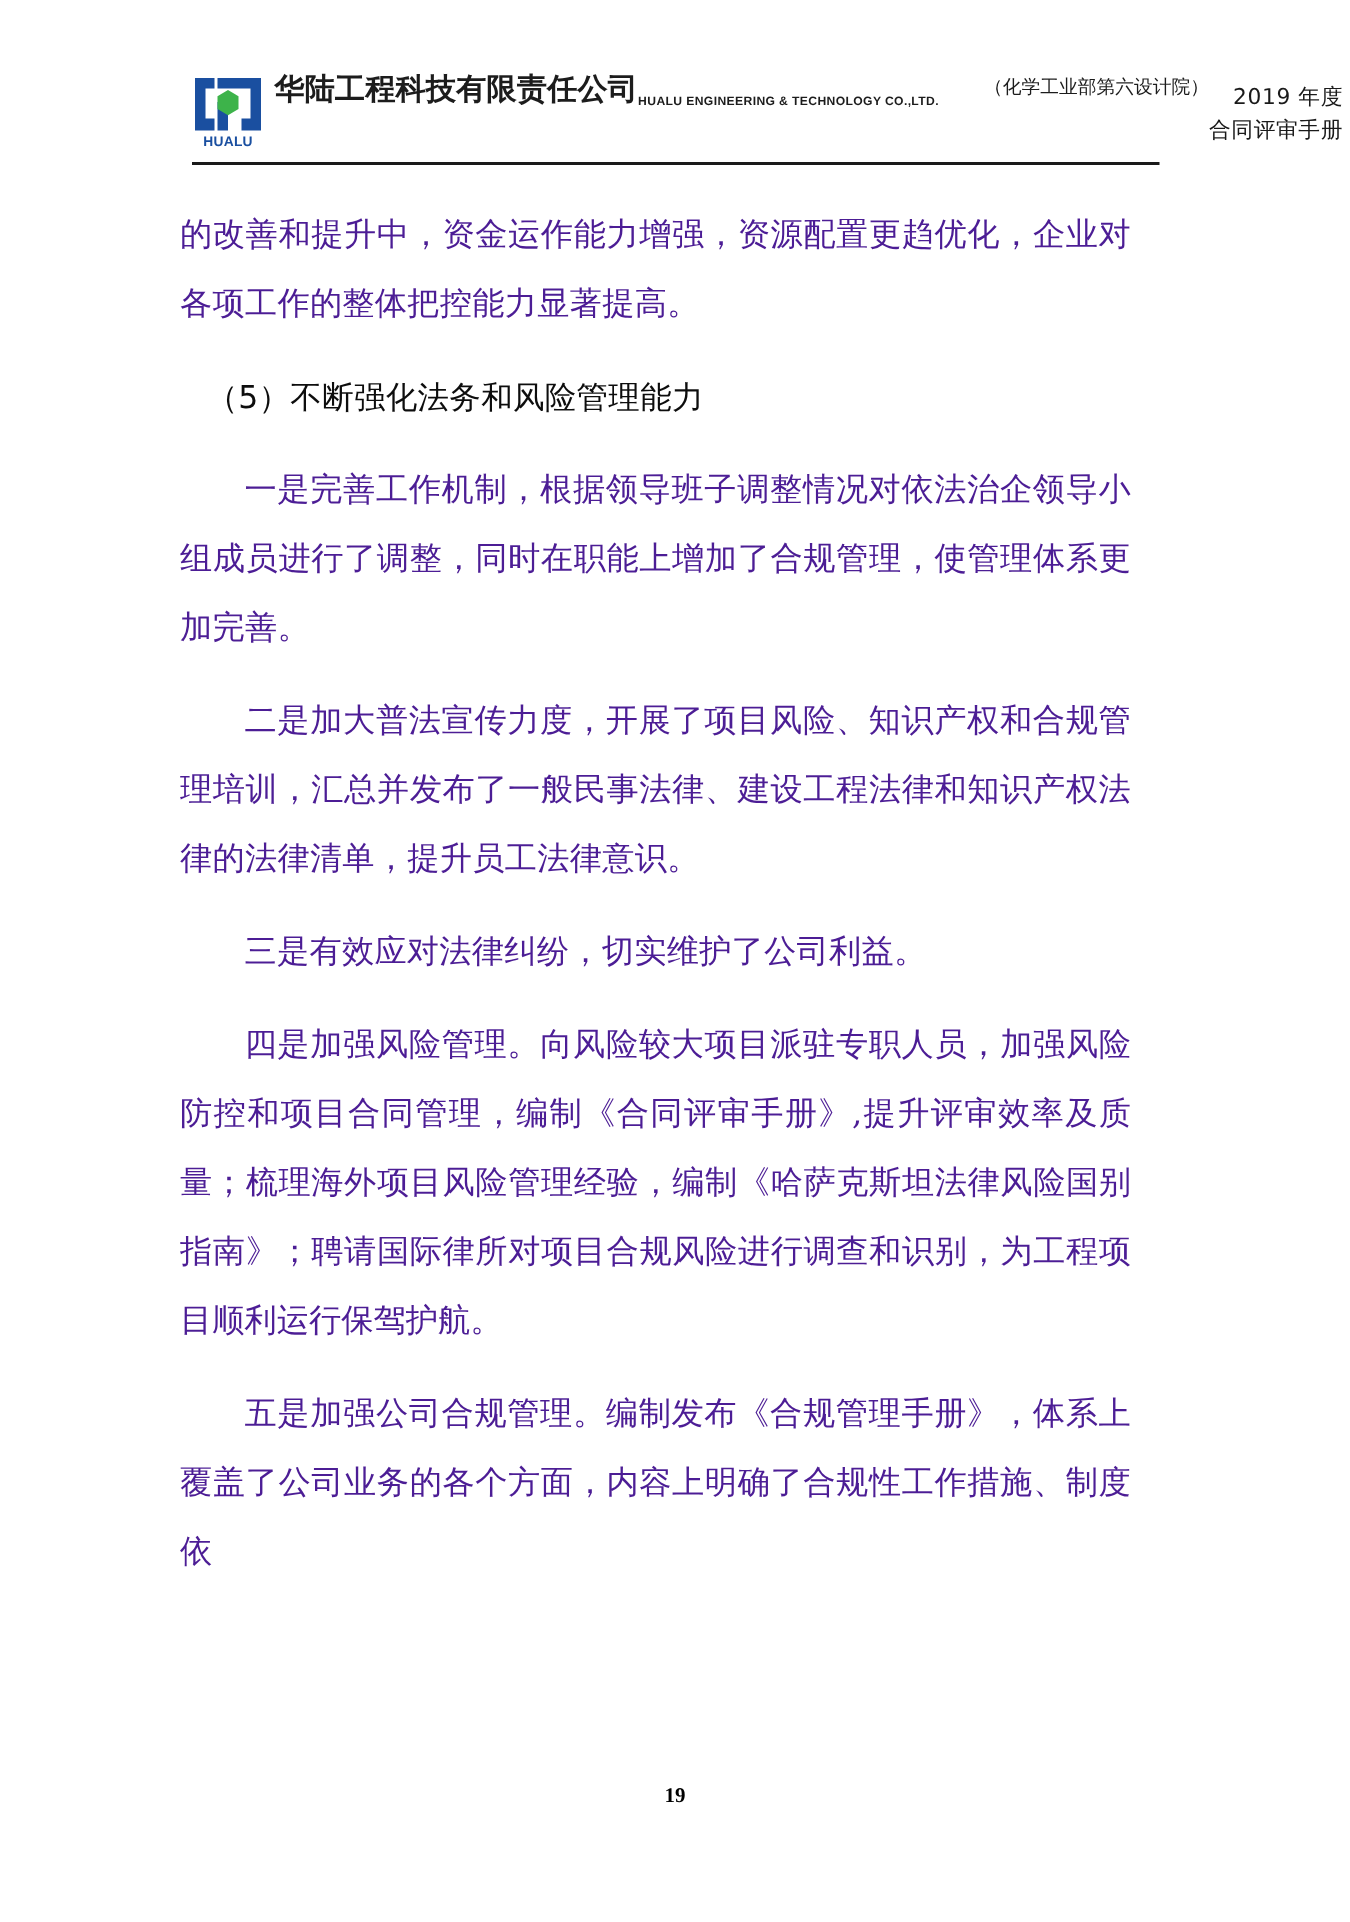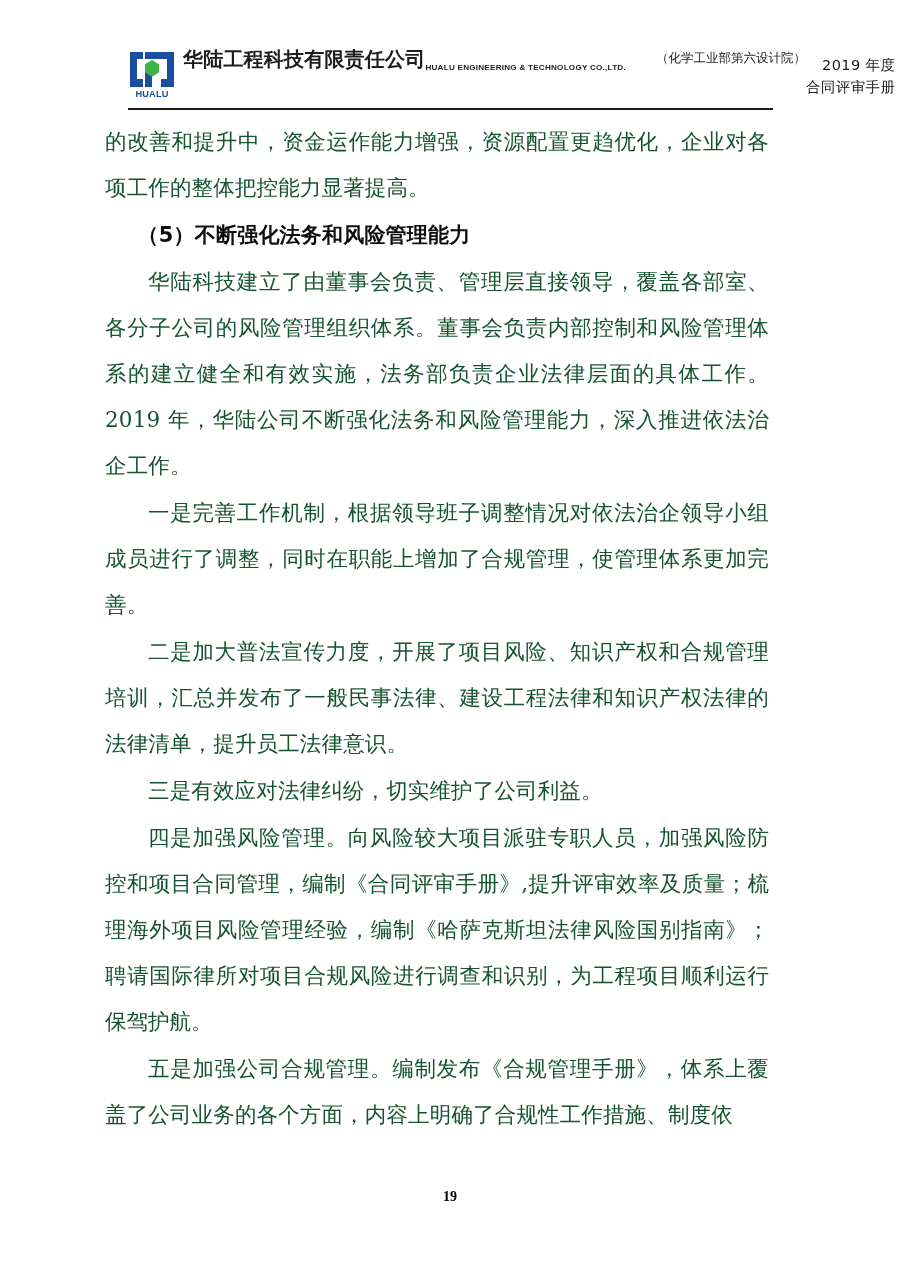--- a/index.html
+++ b/index.html
@@ -103,33 +103,33 @@
   .content {
     position: absolute;
     left: 104px;
     top: 118px;
     width: 666px;
   }
 
   .para {
     font-size: 21.5px;
     line-height: 46px;
-    color: #14532d;
+    color: #4c1d95;
     text-align: justify;
     text-justify: inter-ideograph;
     letter-spacing: 0.15px;
-    margin: 1px;
+    margin: 16px;
     white-space: pre-wrap;
   }
   .para.indent { text-indent: 2em; }
 
   .heading {
     font-family: "DejaVu Sans", "Liberation Sans", sans-serif;
     font-size: 21px;
-    font-weight: 700;
+    font-weight: 400;
     line-height: 46px;
     color: #0d0d0d;
     margin: 0;
     text-indent: 1.6em;
     letter-spacing: 0.2px;
     white-space: nowrap;
   }
 
   
   .para.tight { letter-spacing: 0px; }
@@ -185,21 +185,20 @@
     </div>
 
   </div>
 
   <div class="content">
 
     <p class="para">的改善和提升中，资金运作能力增强，资源配置更趋优化，企业对各项工作的整体把控能力显著提高。</p>
 
     <p class="heading">（5）不断强化法务和风险管理能力</p>
 
-    <p class="para indent">华陆科技建立了由董事会负责、管理层直接领导，覆盖各部室、各分子公司的风险管理组织体系。董事会负责内部控制和风险管理体系的建立健全和有效实施，法务部负责企业法律层面的具体工作。2019 年，华陆公司不断强化法务和风险管理能力，深入推进依法治企工作。</p>
 
     <p class="para indent">一是完善工作机制，根据领导班子调整情况对依法治企领导小组成员进行了调整，同时在职能上增加了合规管理，使管理体系更加完善。</p>
 
     <p class="para indent">二是加大普法宣传力度，开展了项目风险、知识产权和合规管理培训，汇总并发布了一般民事法律、建设工程法律和知识产权法律的法律清单，提升员工法律意识。</p>
 
     <p class="para indent">三是有效应对法律纠纷，切实维护了公司利益。</p>
 
     <p class="para indent tight">四是加强风险管理。向风险较大项目派驻专职人员，加强风险防控和项目合同管理，编制《合同评审手册》,提升评审效率及质量；梳理海外项目风险管理经验，编制《哈萨克斯坦法律风险国别指南》；聘请国际律所对项目合规风险进行调查和识别，为工程项目顺利运行保驾护航。</p>
 
     <p class="para indent">五是加强公司合规管理。编制发布《合规管理手册》，体系上覆盖了公司业务的各个方面，内容上明确了合规性工作措施、制度依</p>

